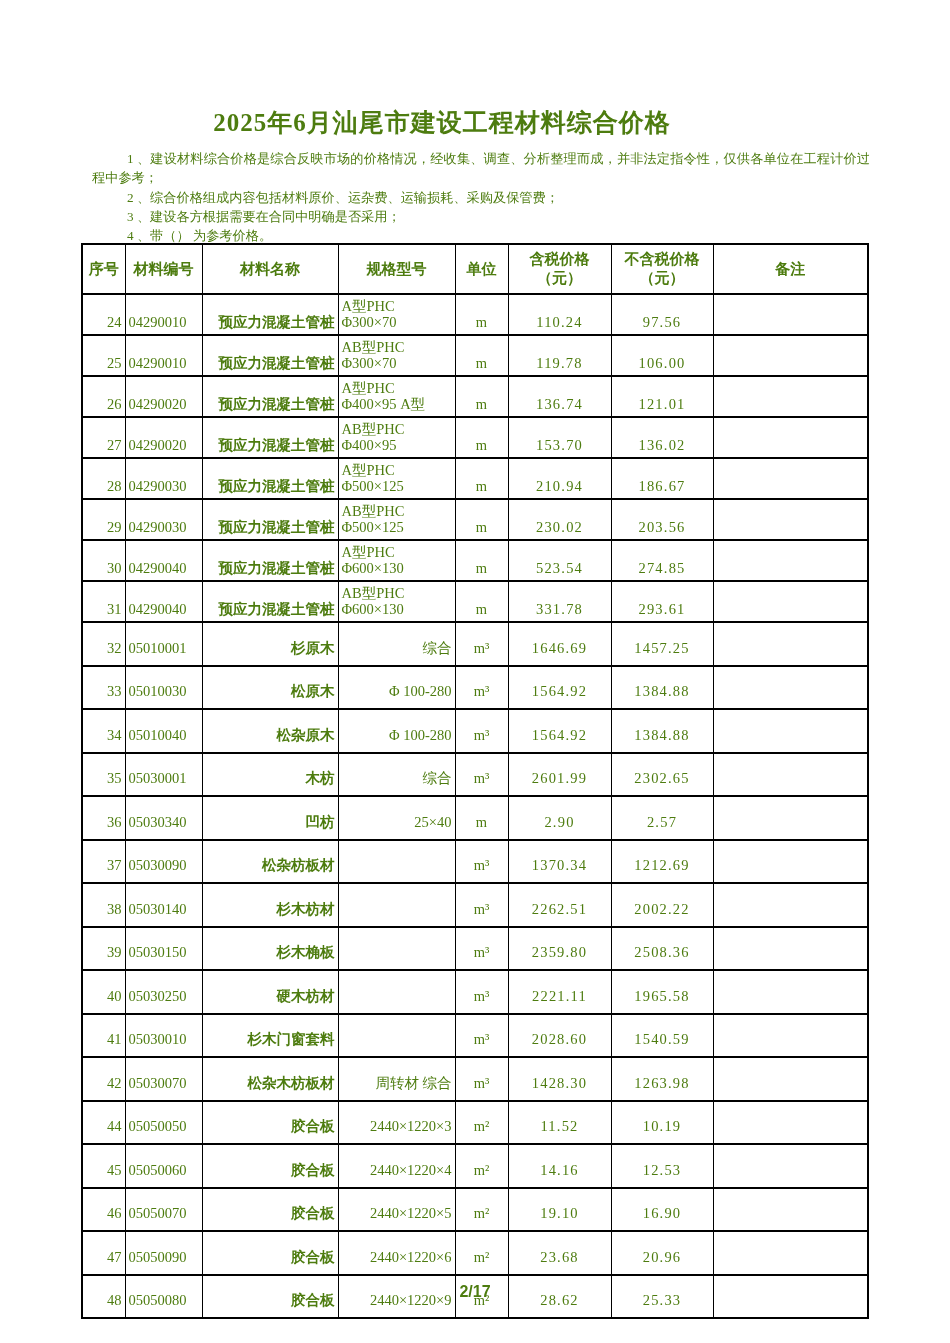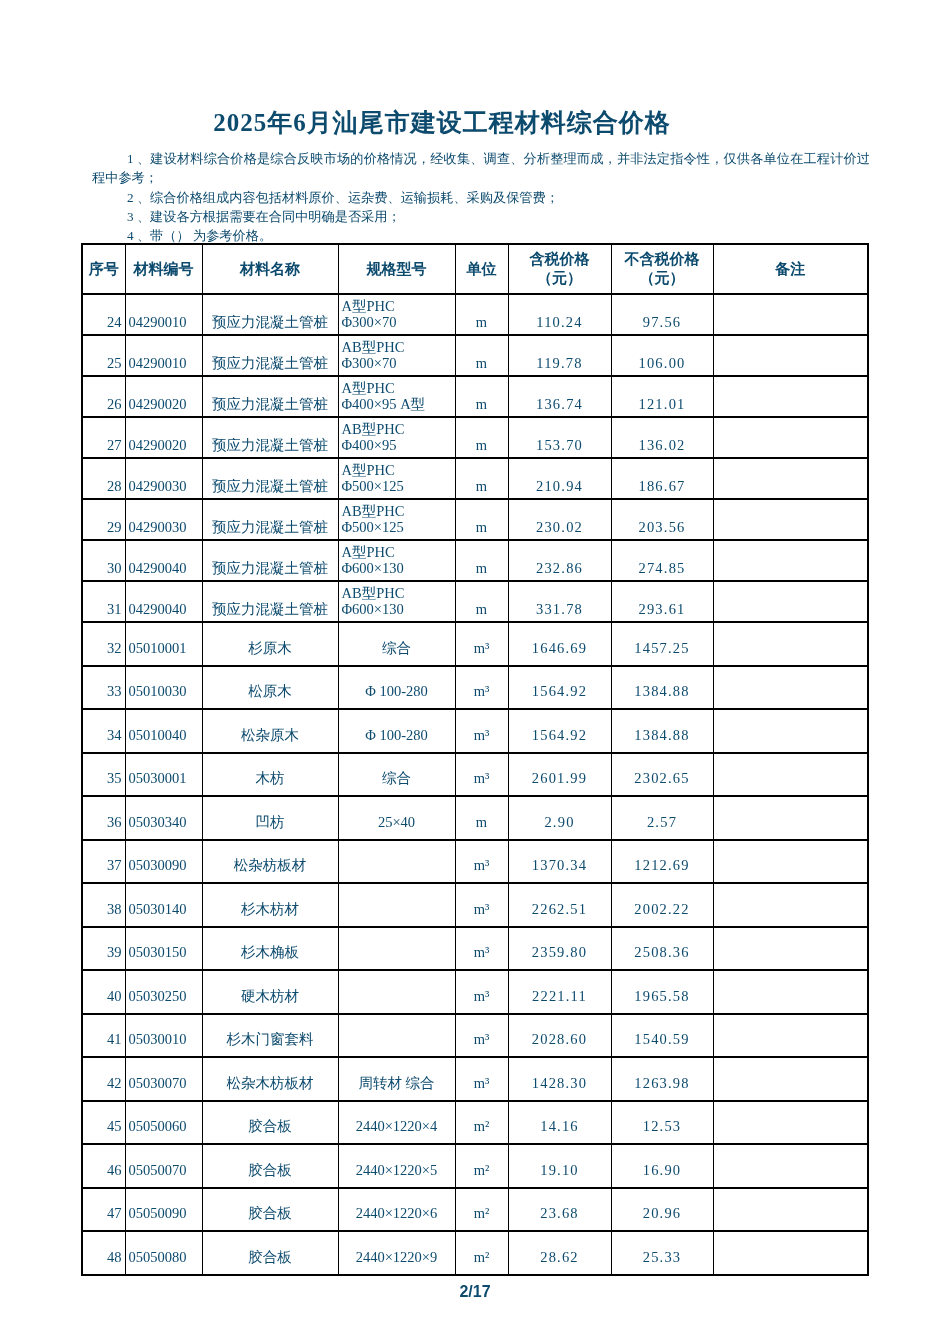--- a/index.html
+++ b/index.html
@@ -1,21 +1,21 @@
 <!DOCTYPE html>
 <html><head>
 <meta charset="utf-8">
 <style>
   html, body { margin: 0; padding: 0; background: #ffffff; }
   .page {
     position: relative;
     width: 950px;
     height: 1343px;
     background: #ffffff;
-    color: #0c4a6e;
+    color: #4d7c0f;
     font-family: "Liberation Serif", "DejaVu Serif", serif;
     overflow: hidden;
   }
   .doc-title {
     position: absolute;
     top: 106px;
     left: 0;
     width: 884px;
     margin: 0;
     text-align: center;
@@ -66,24 +66,24 @@
     font-size: 14.5px;
     padding-bottom: 8px;
     line-height: 1.1;
   }
   .price-table tbody tr.tall td {
     height: 36px;             
     padding-bottom: 3px;
   }
   .c-serial { text-align: right; }
   .c-code   { text-align: left; padding-left: 5px; font-size: 14px; }
-  .c-name   { text-align: center; padding-left: 3px; font-size: 15px; }
+  .c-name   { text-align: right; padding-left: 3px; font-size: 15px; font-weight: bold; }
   .c-spec   { font-size: 13px; white-space: pre-line; line-height: 1.22; }
   .spec-left   { text-align: left; padding-left: 4px; margin-top: 24px; }
-  .spec-center { text-align: center; margin-top: 13px; }
+  .spec-center { text-align: right; margin-top: 13px; }
   .c-unit   { text-align: center; font-size: 13px; }
   .c-price  { text-align: center; letter-spacing: 1.2px; }
   .c-remark { text-align: left; }
   .page-number {
     position: absolute;
     top: 1283px;
     left: 0;
     width: 950px;
     text-align: center;
     font-family: "Liberation Sans", "DejaVu Sans", sans-serif;
@@ -203,21 +203,21 @@
     <td class="c-remark"></td>
   </tr>
 
   <tr class="tall">
     <td class="c-serial">30</td>
     <td class="c-code">04290040</td>
     <td class="c-name">预应力混凝土管桩</td>
     <td class="c-spec spec-left">A型PHC
 Φ600×130</td>
     <td class="c-unit">m</td>
-    <td class="c-price">232.86</td>
+    <td class="c-price">523.54</td>
     <td class="c-price">274.85</td>
     <td class="c-remark"></td>
   </tr>
 
   <tr class="tall">
     <td class="c-serial">31</td>
     <td class="c-code">04290040</td>
     <td class="c-name">预应力混凝土管桩</td>
     <td class="c-spec spec-left">AB型PHC
 Φ600×130</td>
@@ -342,20 +342,30 @@
     <td class="c-code">05030070</td>
     <td class="c-name">松杂木枋板材</td>
     <td class="c-spec spec-center">周转材 综合</td>
     <td class="c-unit">m³</td>
     <td class="c-price">1428.30</td>
     <td class="c-price">1263.98</td>
     <td class="c-remark"></td>
   </tr>
 
 
+  <tr>
+    <td class="c-serial">44</td>
+    <td class="c-code">05050050</td>
+    <td class="c-name">胶合板</td>
+    <td class="c-spec spec-center">2440×1220×3</td>
+    <td class="c-unit">m²</td>
+    <td class="c-price">11.52</td>
+    <td class="c-price">10.19</td>
+    <td class="c-remark"></td>
+  </tr>
 
   <tr>
     <td class="c-serial">45</td>
     <td class="c-code">05050060</td>
     <td class="c-name">胶合板</td>
     <td class="c-spec spec-center">2440×1220×4</td>
     <td class="c-unit">m²</td>
     <td class="c-price">14.16</td>
     <td class="c-price">12.53</td>
     <td class="c-remark"></td>

